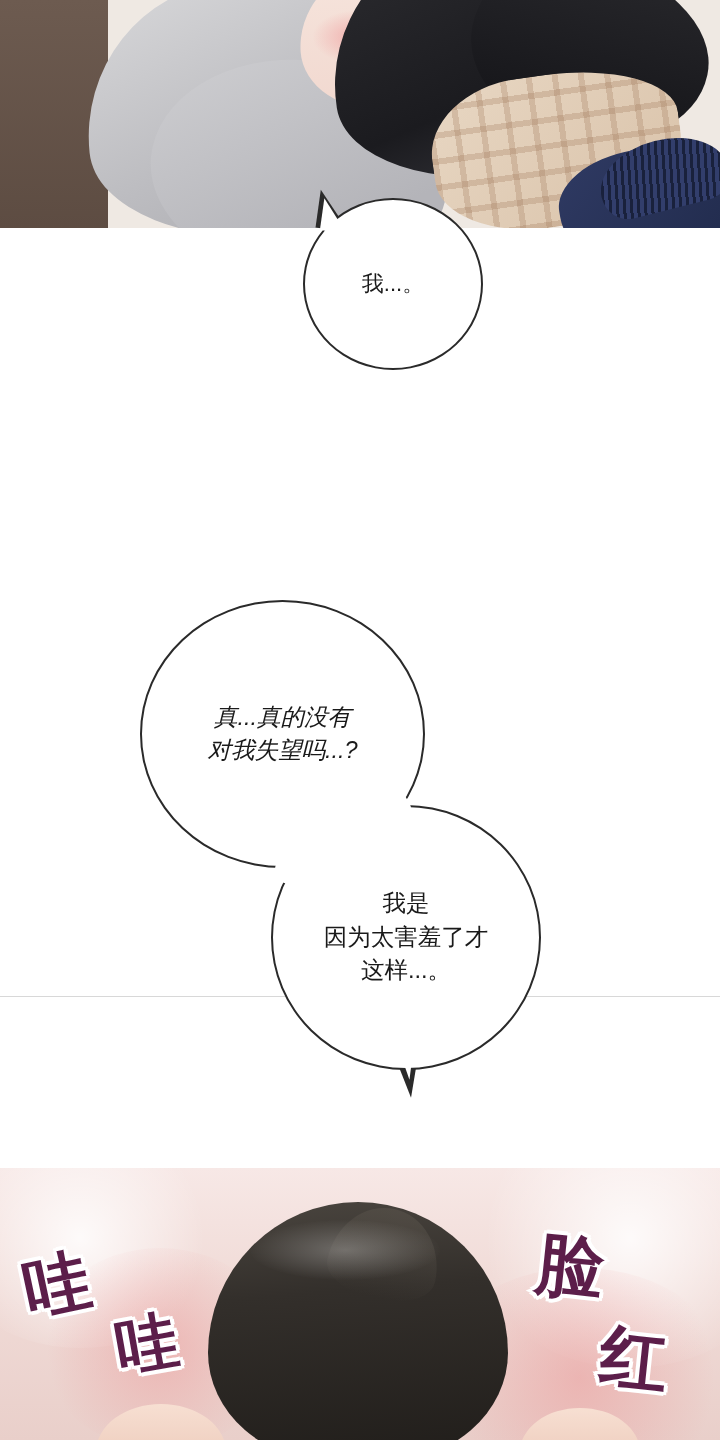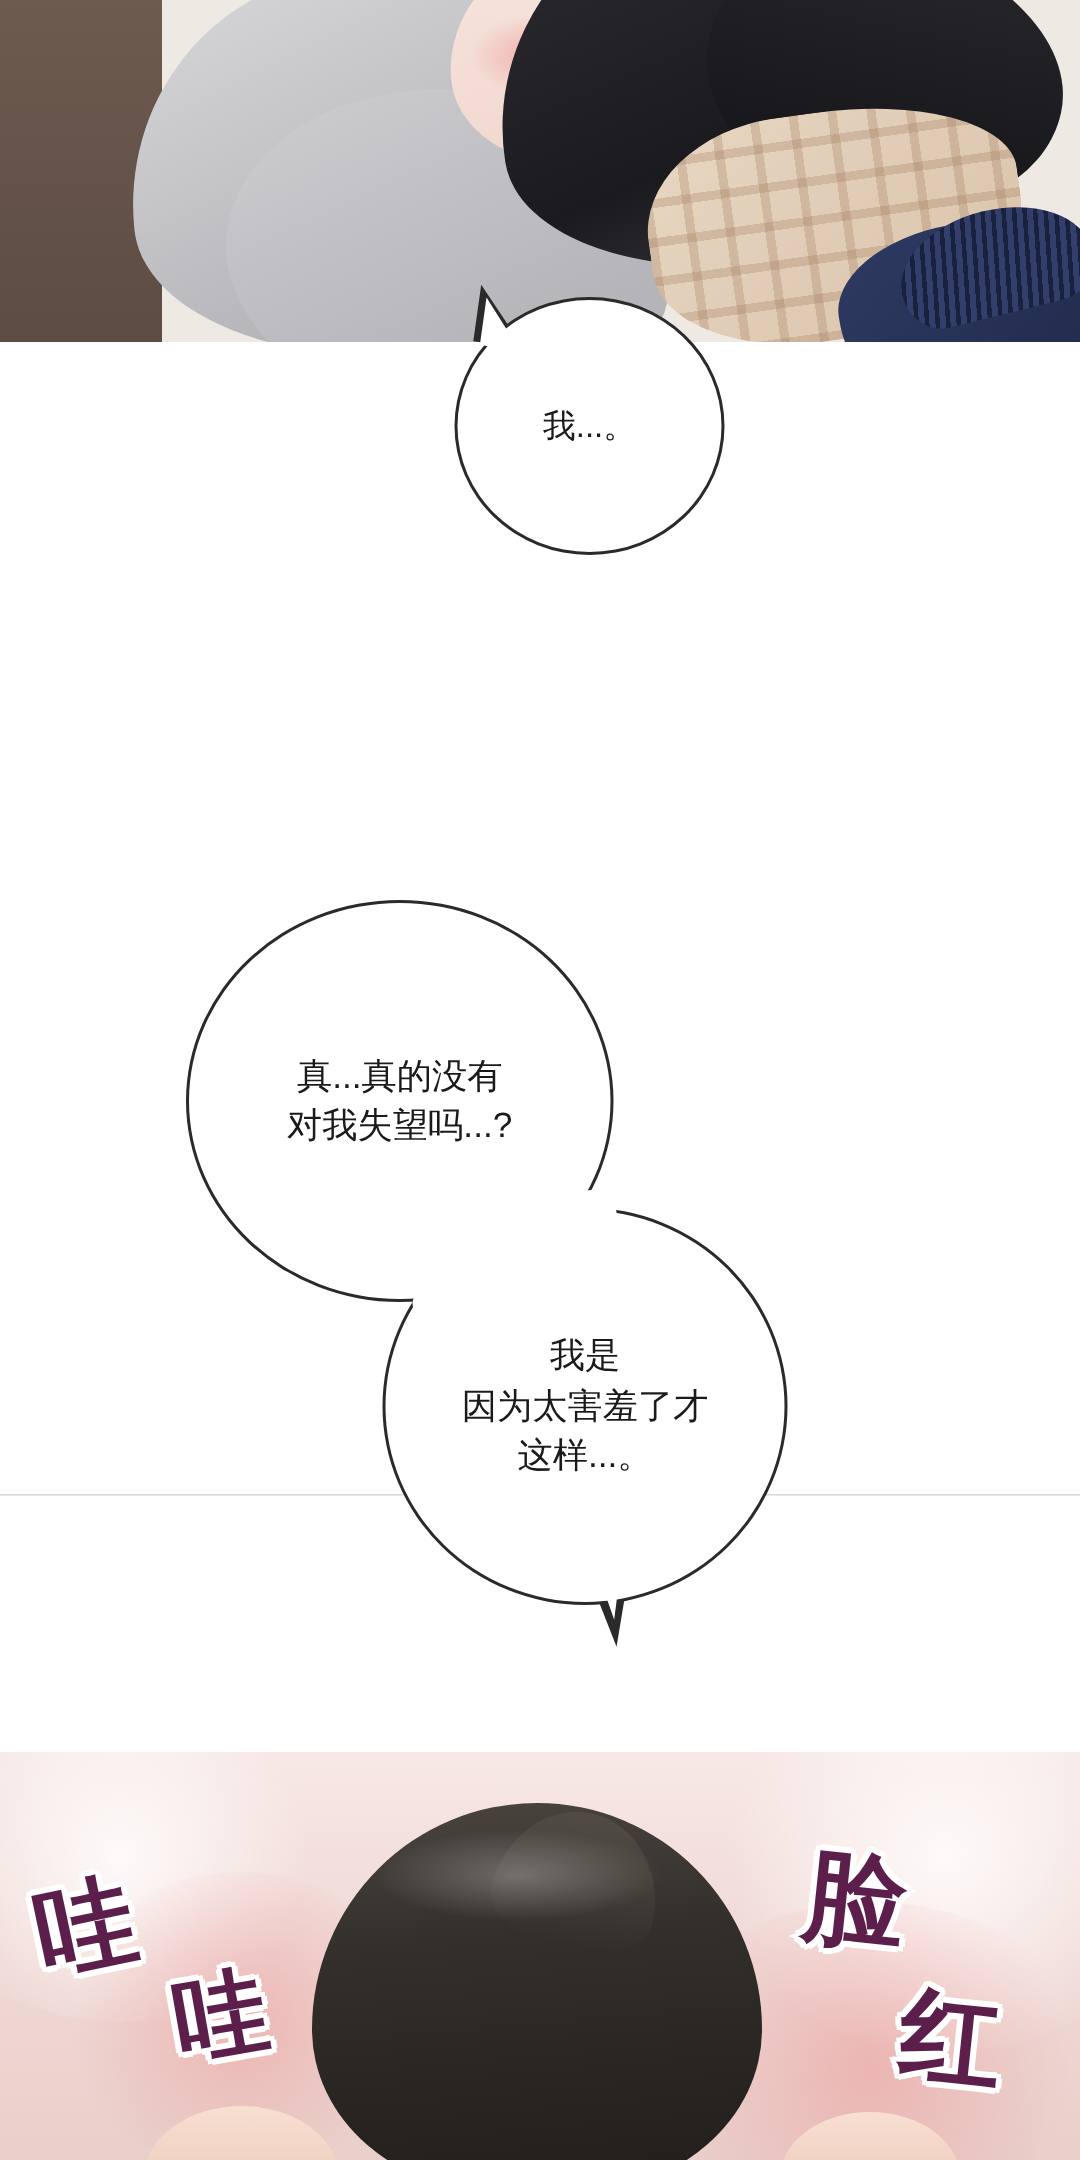--- a/index.html
+++ b/index.html
@@ -147,29 +147,30 @@
   }
 
   #bubble-1 {
     left: 303px;
     top: 198px;
     width: 180px;
     height: 172px;
     font-size: 22px;
   }
   #bubble-2 {
-    left: 124px;
+    left: 140px;
     top: 600px;
     width: 285px;
     height: 268px;
     font-size: 23.5px;
     z-index: 6;
+    font-style: italic;
   }
   #bubble-3 {
-    left: 255px;
+    left: 271px;
     top: 805px;
     width: 270px;
     height: 265px;
     font-size: 23.5px;
     z-index: 5;
   }
   
   .bubble-merge {
     position: absolute;
     left: 268px;

